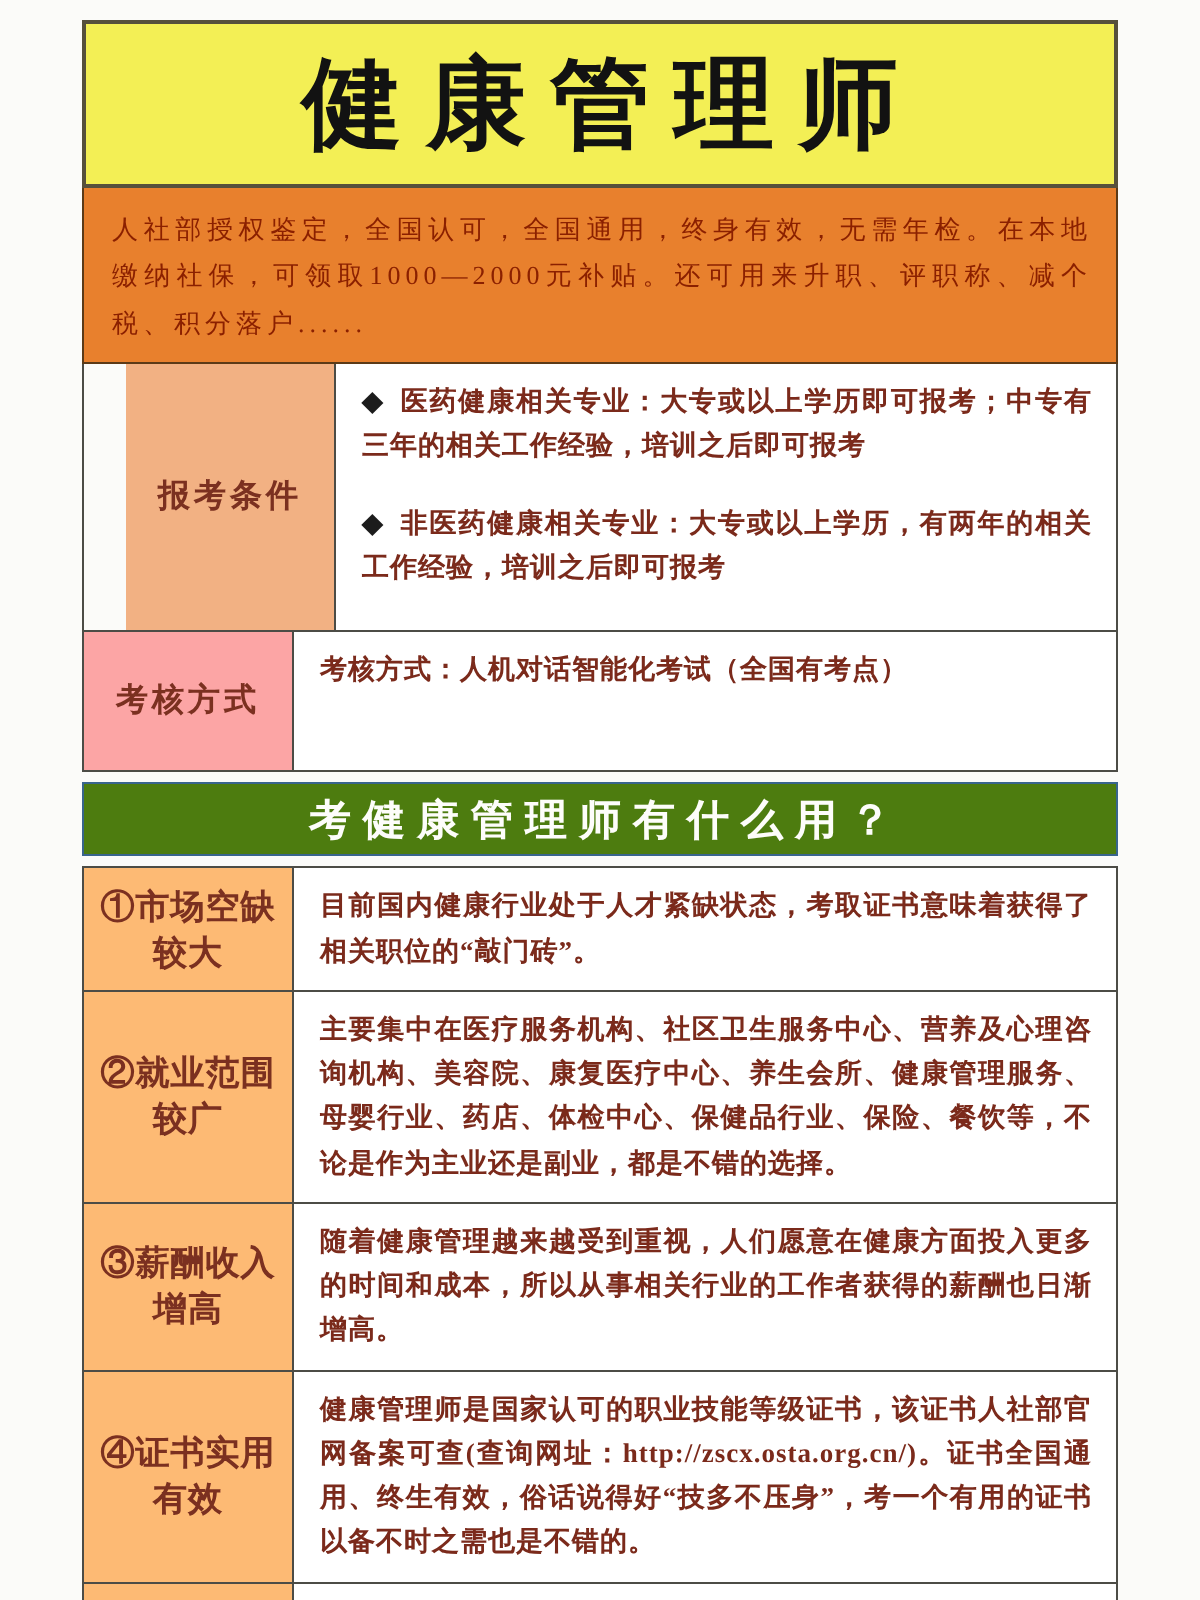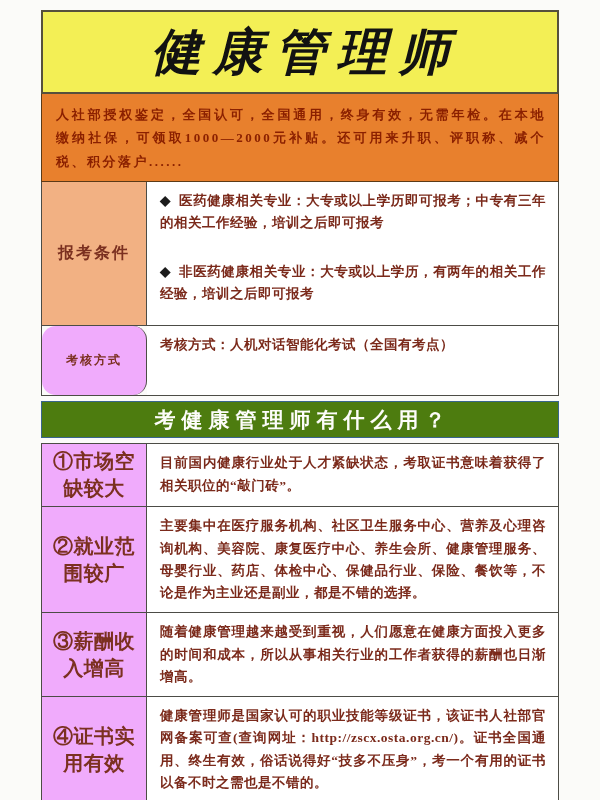--- a/index.html
+++ b/index.html
@@ -20,33 +20,32 @@
     background: #f3ef55;
     border: 2px solid #56503c;
     display: flex;
     align-items: center;
     justify-content: center;
     font-size: 50px;
     font-weight: bold;
     color: #121212;
     letter-spacing: 12px;
     padding-left: 12px; 
-    font-style: italic;
   }
 
   
   .intro-band {
     background: #e8802d;
     border: 1px solid #5c3a17;
     border-top: none;
     min-height: 58px;
     padding: 9px 12px 8px 14px;
     color: #8b2000;
     font-size: 13px;
-    font-weight: bold;
+    font-weight: normal;
     line-height: 1.8;
     letter-spacing: 2.5px;
     text-align: justify;
   }
 
   
   .tbl { border: 1px solid #4c4c46; border-top: none; }
   .tbl-row { display: flex; border-top: 1px solid #4c4c46; }
   .tbl-row:first-child { border-top: none; }
   .cell-label {
@@ -66,33 +65,33 @@
     flex: 1;
     background: #ffffff;
     color: #7b2a1b;
     font-size: 13.5px;
     font-weight: bold;
     line-height: 1.65;
     padding: 8px 12px 8px 13px;
     letter-spacing: 0.5px;
     text-align: justify;
   }
-  .req-label   { background: #f2b183; font-size: 16px; }
-  .exam-label  { background: #f0abfc; font-size: 12px; border-radius: 14px; }
-  .green-label { background: #f0abfc; font-size: 20px; letter-spacing: 0.5px; }
+  .req-label   { background: #f2b183; font-size: 16px; margin-left: 21px; }
+  .exam-label  { background: #fca5a5; font-size: 16px; }
+  .green-label { background: #fdba74; font-size: 17px; letter-spacing: 0.5px; }
 
   .row-req  { min-height: 103px; }
   .row-exam { min-height: 70px; }
   .row-b1 { min-height: 59px; }
   .row-b2 { min-height: 82px; }
   .row-b3 { min-height: 58px; }
   .row-b4 { min-height: 77px; }
   .row-b5 { min-height: 50px; }
 
-  .req-item { margin-bottom: 26px; }
+  .req-item { margin-bottom: 16px; }
   .req-item:last-child { margin-bottom: 12px; }
   .bullet { color: #1c1c1c; margin-right: 8px; }
 
   .exam-line { margin-bottom: 20px; }
   .exam-line:last-child { margin-bottom: 0; }
 
   
   .blue-banner {
     margin: 5px 0 5px 0;
     height: 37px;

